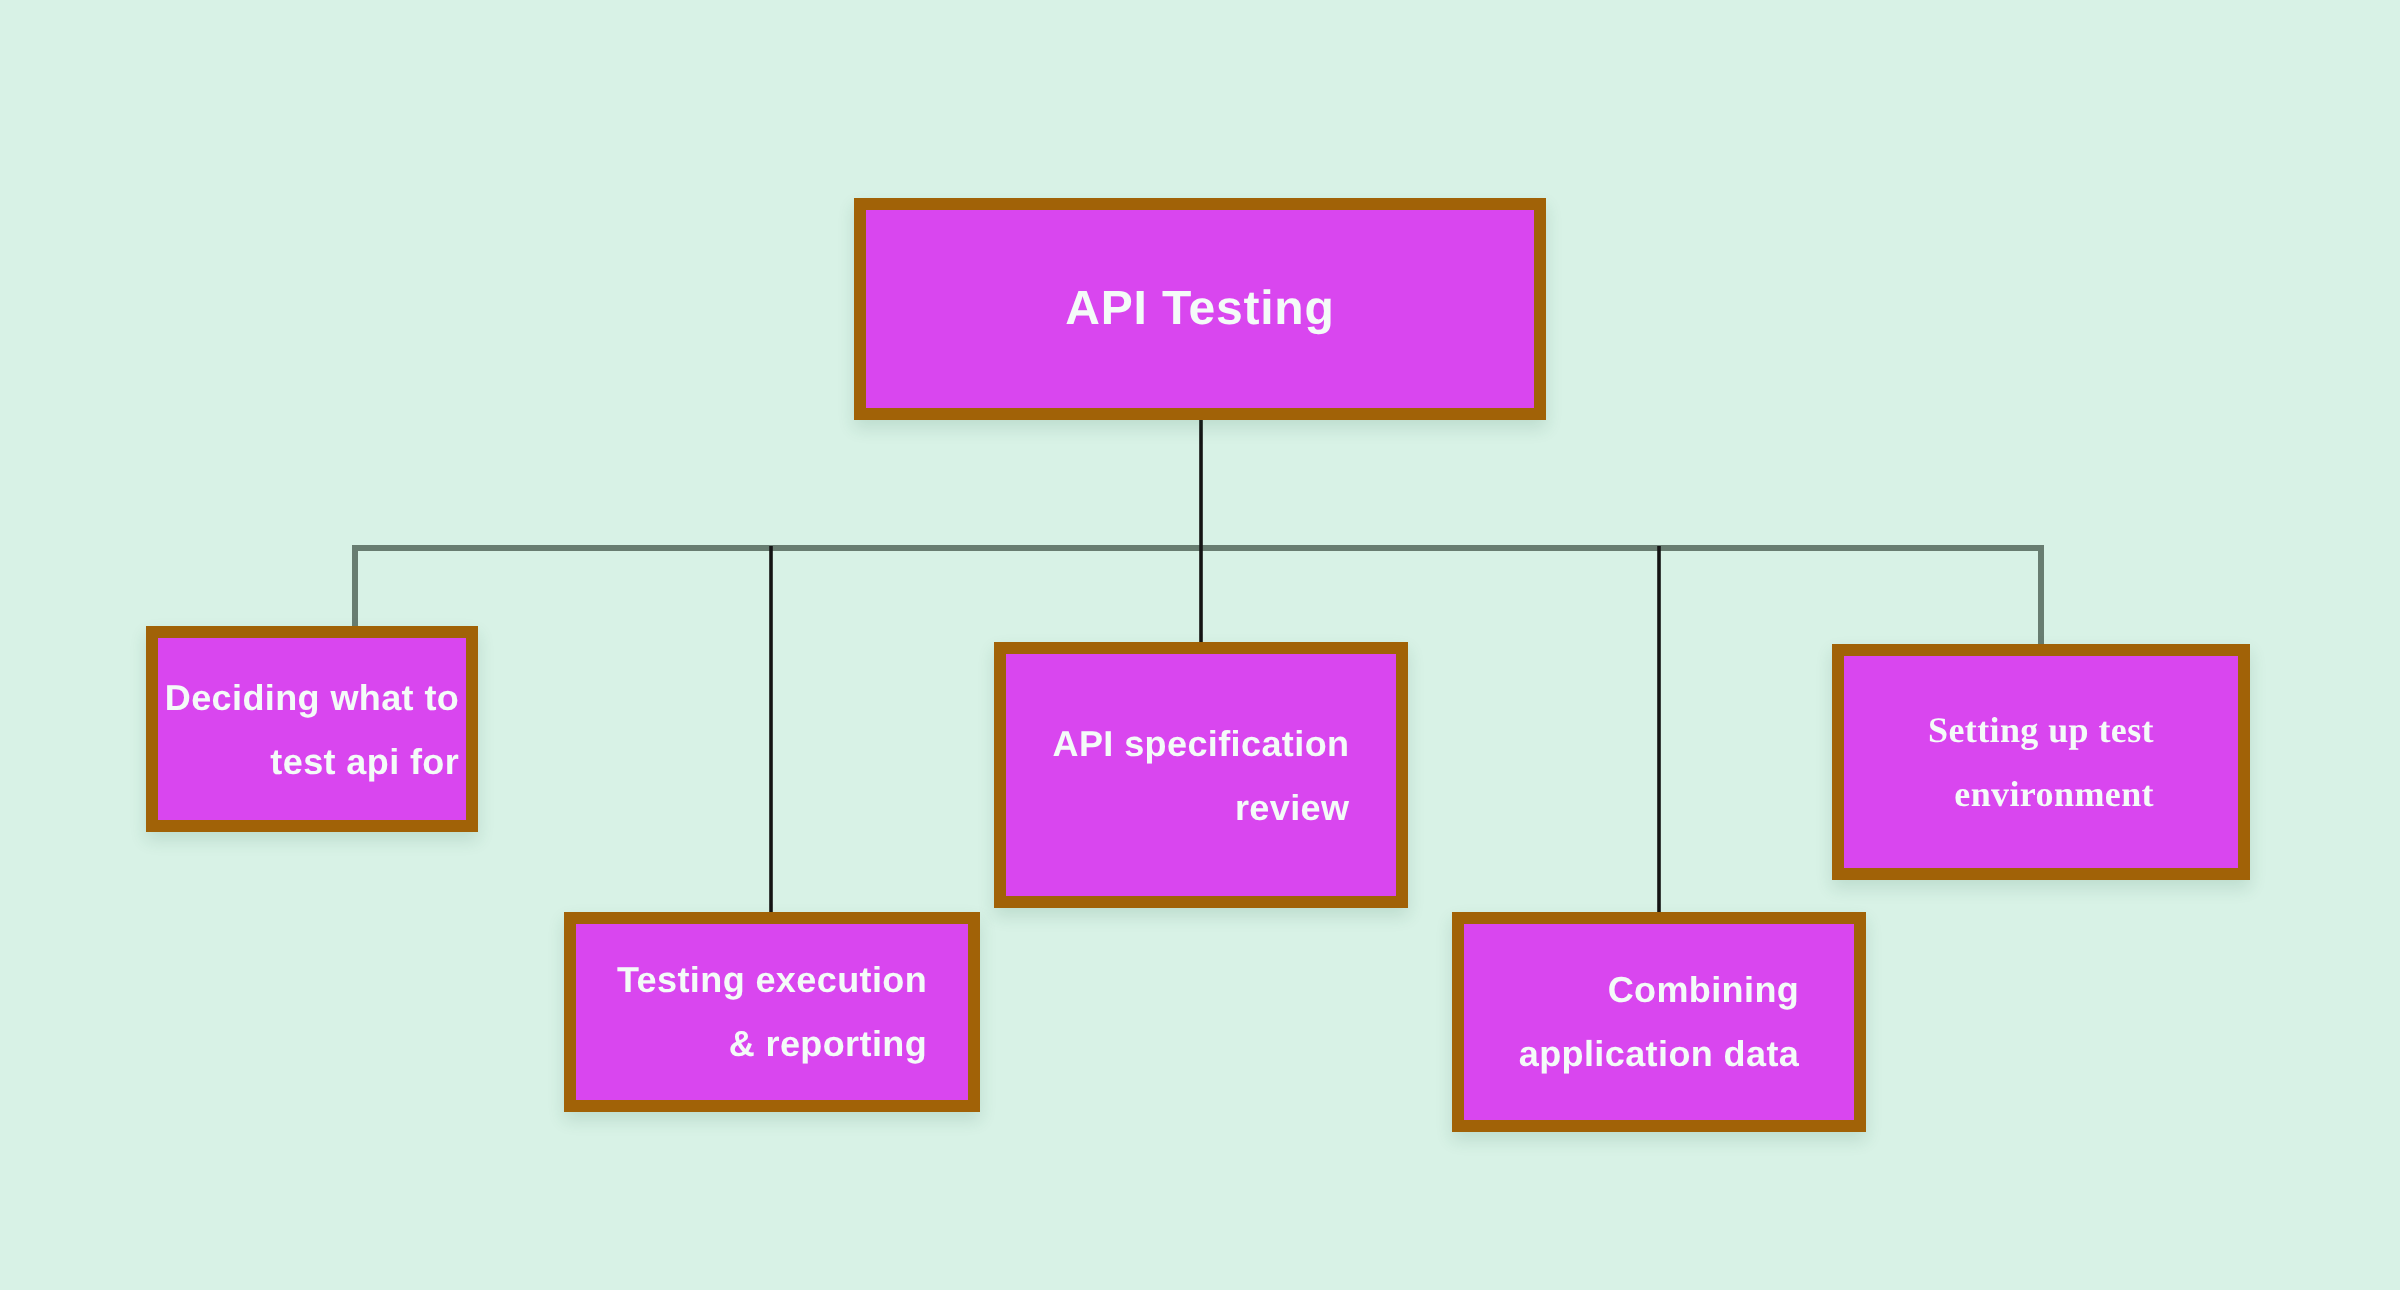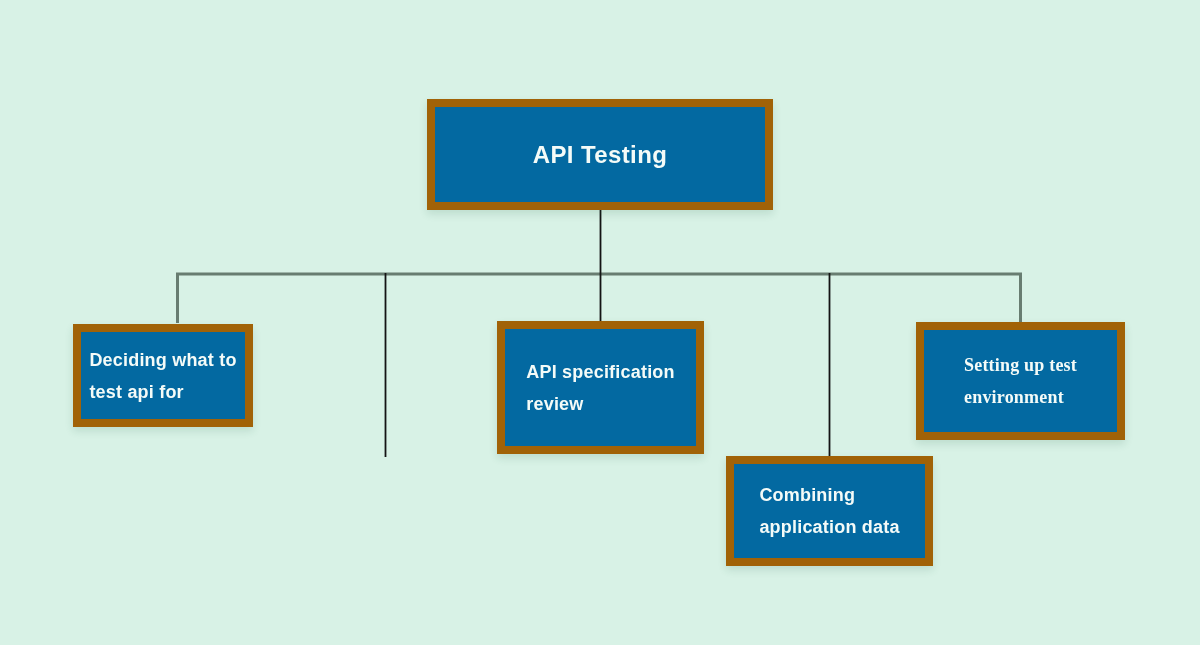--- a/index.html
+++ b/index.html
@@ -14,42 +14,42 @@
     overflow: hidden;
   }
   .connectors {
     position: absolute; left: 0; top: 0;
     width: 1200px; height: 645px;
     pointer-events: none;
   }
   .node {
     position: absolute;
     box-sizing: border-box;
-    background: #0369a1;
-    border: 8px solid #a16207;
+    background: #d946ef;
+    border: 6px solid #a16207;
     color: #f4fbf8;
     display: flex;
     align-items: center;
     justify-content: center;
-    text-align: left;
+    text-align: right;
     font-weight: 700;
     white-space: pre-line;
     letter-spacing: 0.2px;
     box-shadow: 0 4px 8px rgba(31, 90, 66, 0.14);
   }
   .node-root {
     left: 427px; top: 99px; width: 346px; height: 111px;
     font-size: 24px;
     letter-spacing: 0.4px;
   }
   .node-child {
     font-size: 18px;
     line-height: 32px;
   }
-  .node-c0 { left: 73px;  top: 324px; width: 180px; height: 103px; }
+  .node-c0 { left: 73px;  top: 313px; width: 166px; height: 103px; }
   .node-c1 { left: 282px; top: 456px; width: 208px; height: 100px; }
   .node-c2 { left: 497px; top: 321px; width: 207px; height: 133px; }
   .node-c3 { left: 726px; top: 456px; width: 207px; height: 110px; }
   .node-c4 { left: 916px; top: 322px; width: 209px; height: 118px; font-family: Liberation Serif, serif; }
 </style>
 </head>
 <body>
 
 <div class="canvas">
 
@@ -62,20 +62,22 @@
     <line x1="385.5" y1="273" x2="385.5" y2="457" stroke="#141414" stroke-width="1.8"></line>
 
     <line x1="829.5" y1="273" x2="829.5" y2="457" stroke="#141414" stroke-width="1.8"></line>
   </svg>
 
   <div class="node node-root">API Testing</div>
 
   <div class="node node-child node-c0">Deciding what to
 test api for</div>
 
+  <div class="node node-child node-c1">Testing execution
+&amp; reporting</div>
 
   <div class="node node-child node-c2">API specification
 review</div>
 
   <div class="node node-child node-c3">Combining
 application data</div>
 
   <div class="node node-child node-c4">Setting up test
 environment</div>
 

